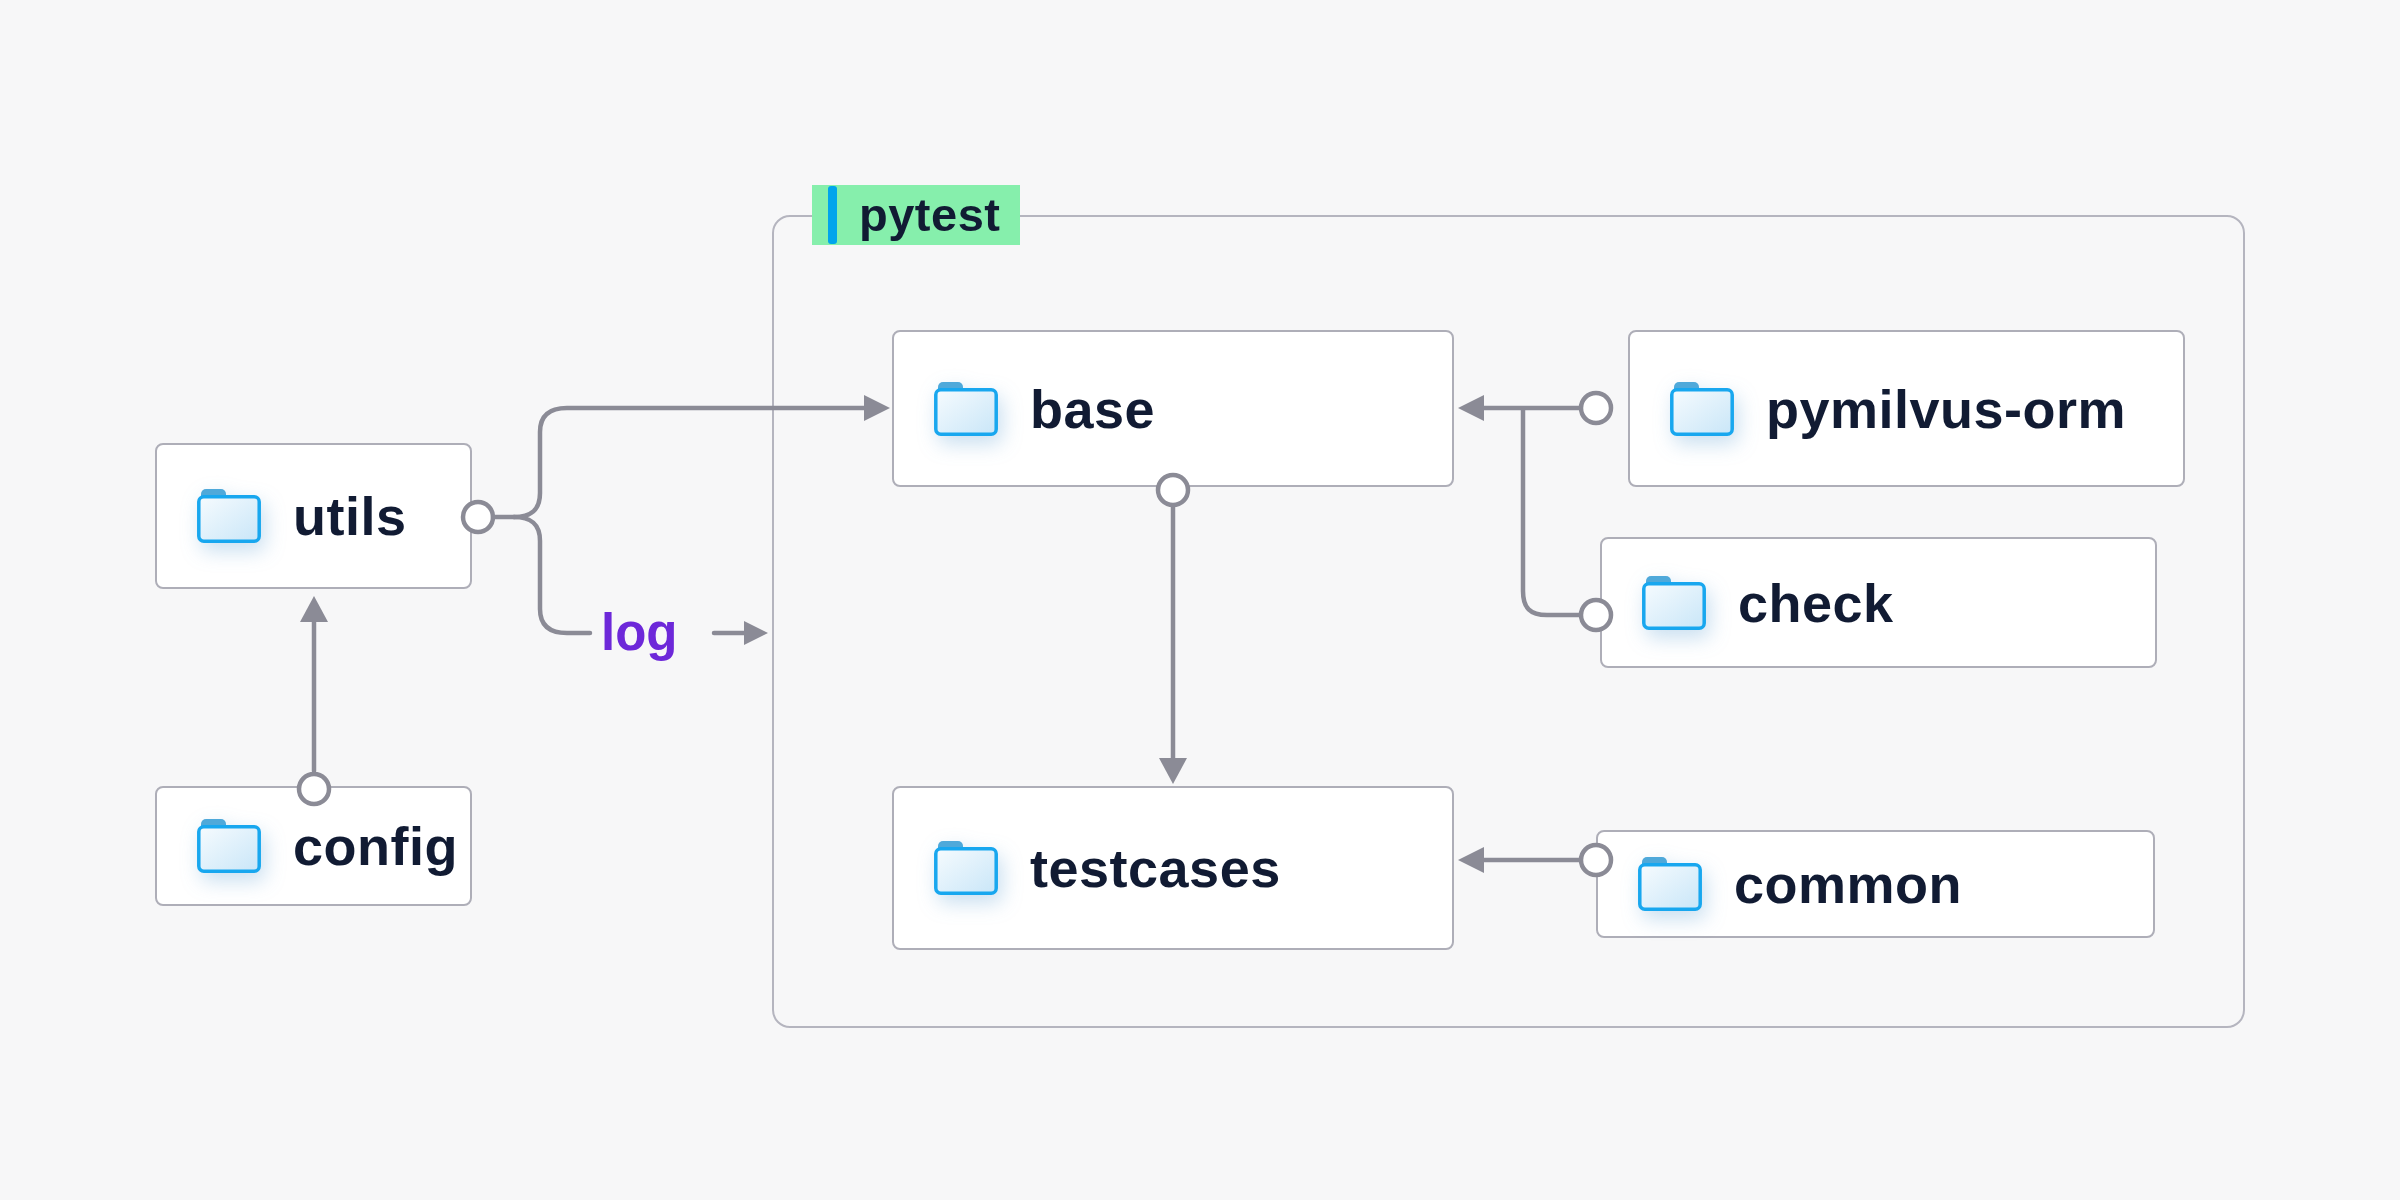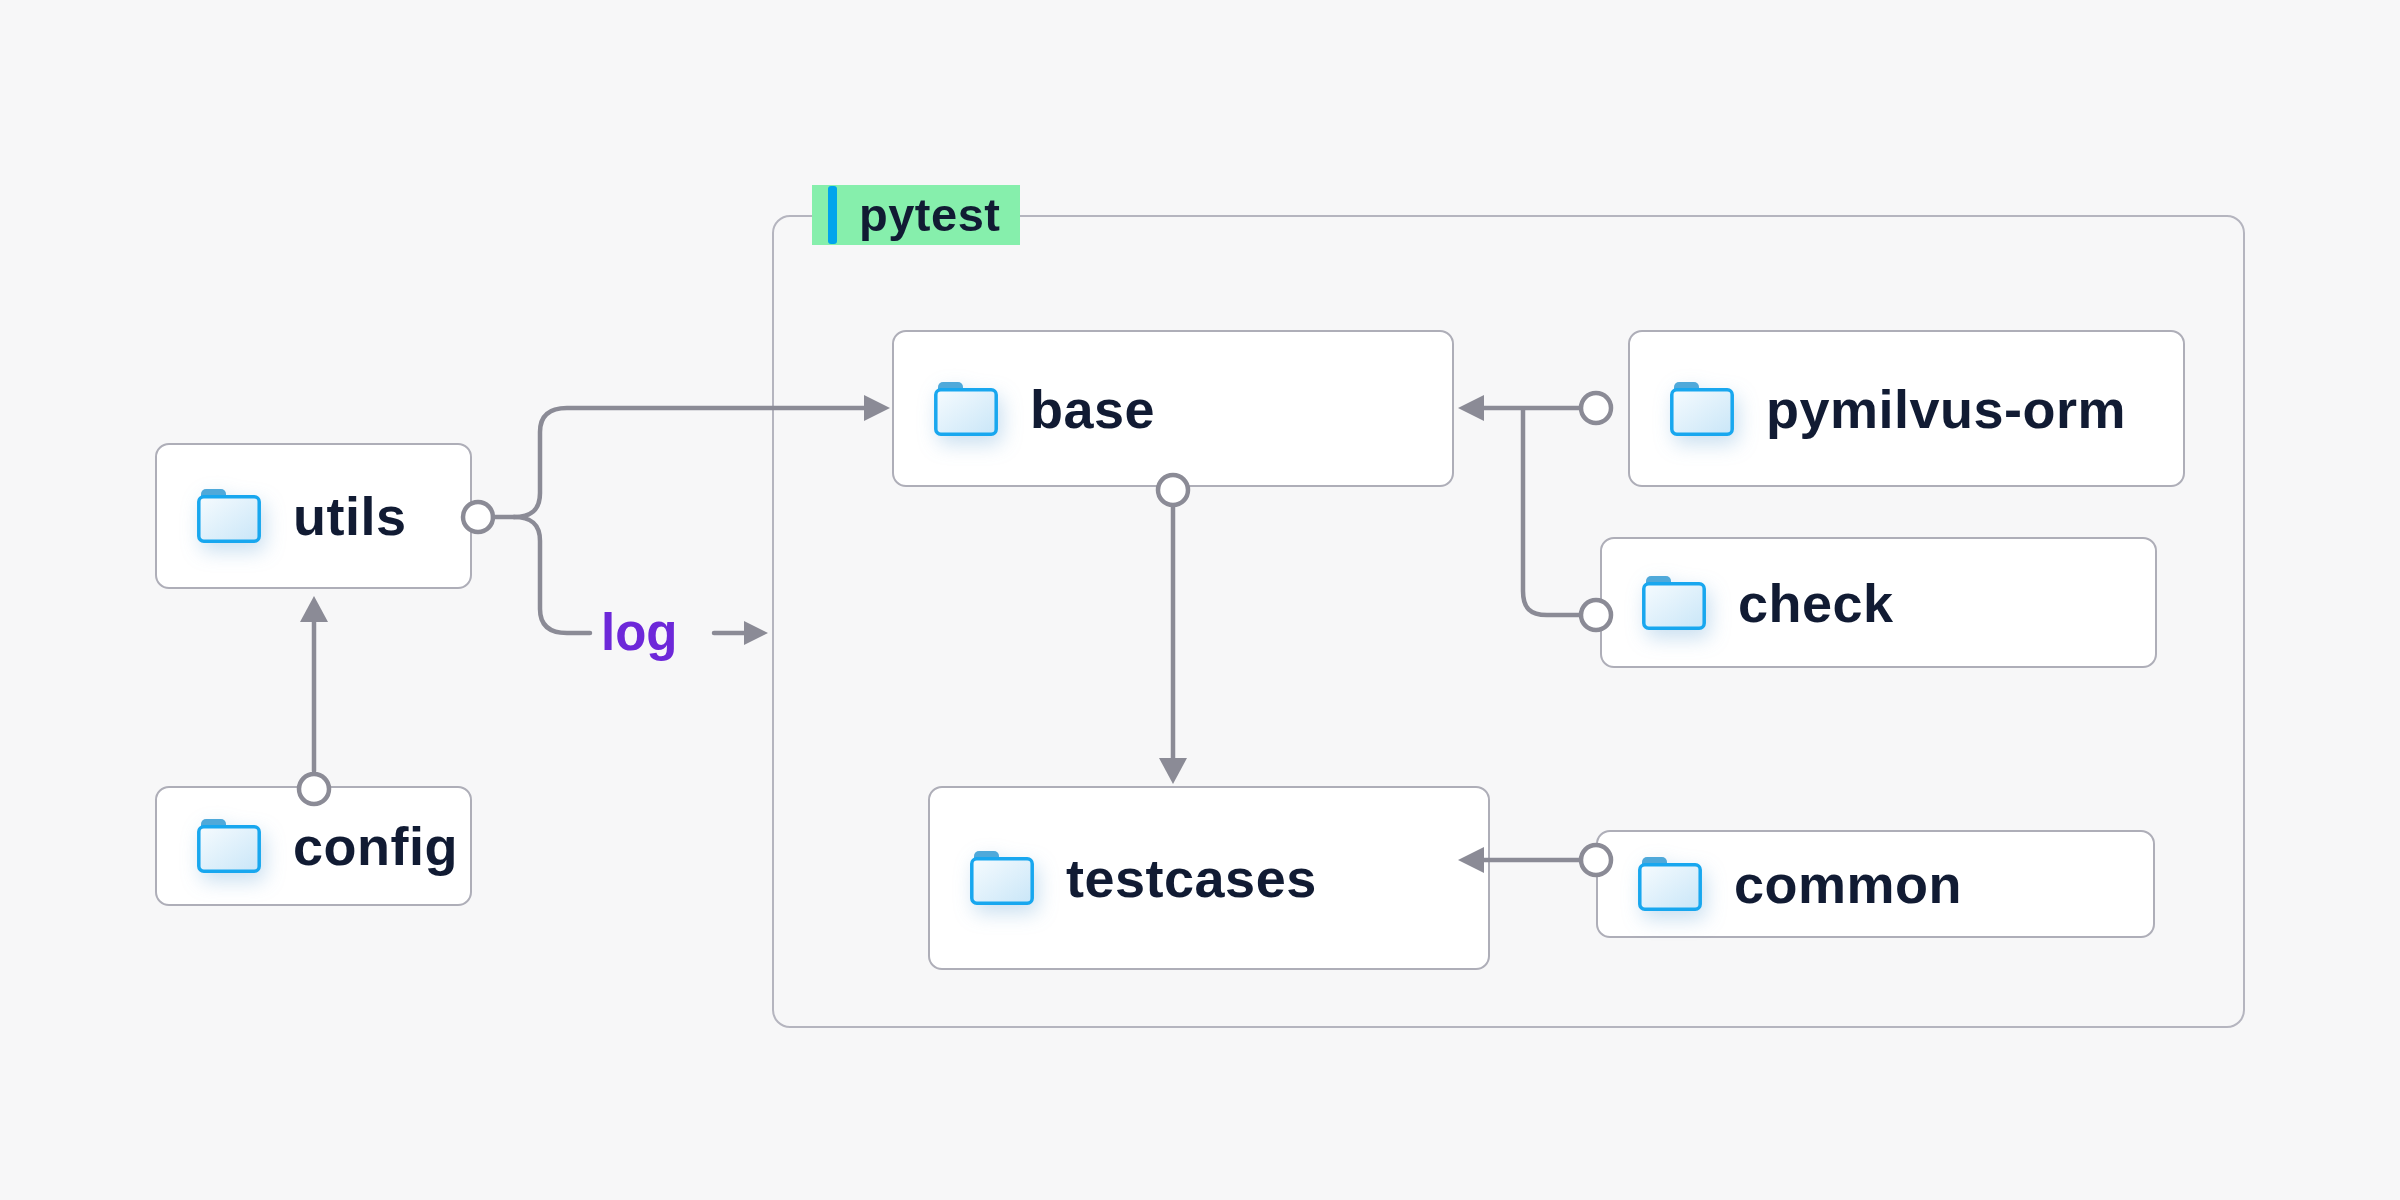--- a/index.html
+++ b/index.html
@@ -9,21 +9,21 @@
     font-family:"Liberation Sans","DejaVu Sans",sans-serif;
     overflow:hidden;
   }
   #stage{position:relative;width:2400px;height:1200px;}
 
   
   .node{
     position:absolute;
     background:#ffffff;
     border:2.5px solid #aeaeb8;
-    border-radius:14px;
+    border-radius:8px;
     display:flex;align-items:center;
     padding-left:40px;box-sizing:border-box;
     z-index:1;
   }
   .node .label{
     margin-left:32px;
     font-size:54px;font-weight:700;letter-spacing:.5px;
     color:#111b33;
     white-space:nowrap;
   }
@@ -176,21 +176,21 @@
   <div class="node" style="left:1600px;top:537px;width:557px;height:131px">
     <span class="folder">
       <svg width="64" height="54" viewBox="0 0 64 54">
         <rect x="4" y="0" width="25" height="17" rx="5" fill="#4fa9da"></rect>
         <rect x="1.8" y="7.8" width="60.4" height="44.4" rx="5" fill="url(#folderFill)" stroke="#18a7ef" stroke-width="3.5"></rect>
       </svg>
     </span>
     <span class="label">check</span>
   </div>
 
-  <div class="node" style="left:928px;top:786px;width:562px;height:184px">
+  <div class="node" style="left:892px;top:786px;width:562px;height:164px">
     <span class="folder">
       <svg width="64" height="54" viewBox="0 0 64 54">
         <rect x="4" y="0" width="25" height="17" rx="5" fill="#4fa9da"></rect>
         <rect x="1.8" y="7.8" width="60.4" height="44.4" rx="5" fill="url(#folderFill)" stroke="#18a7ef" stroke-width="3.5"></rect>
       </svg>
     </span>
     <span class="label">testcases</span>
   </div>
 
   <div class="node" style="left:1596px;top:830px;width:559px;height:108px">

